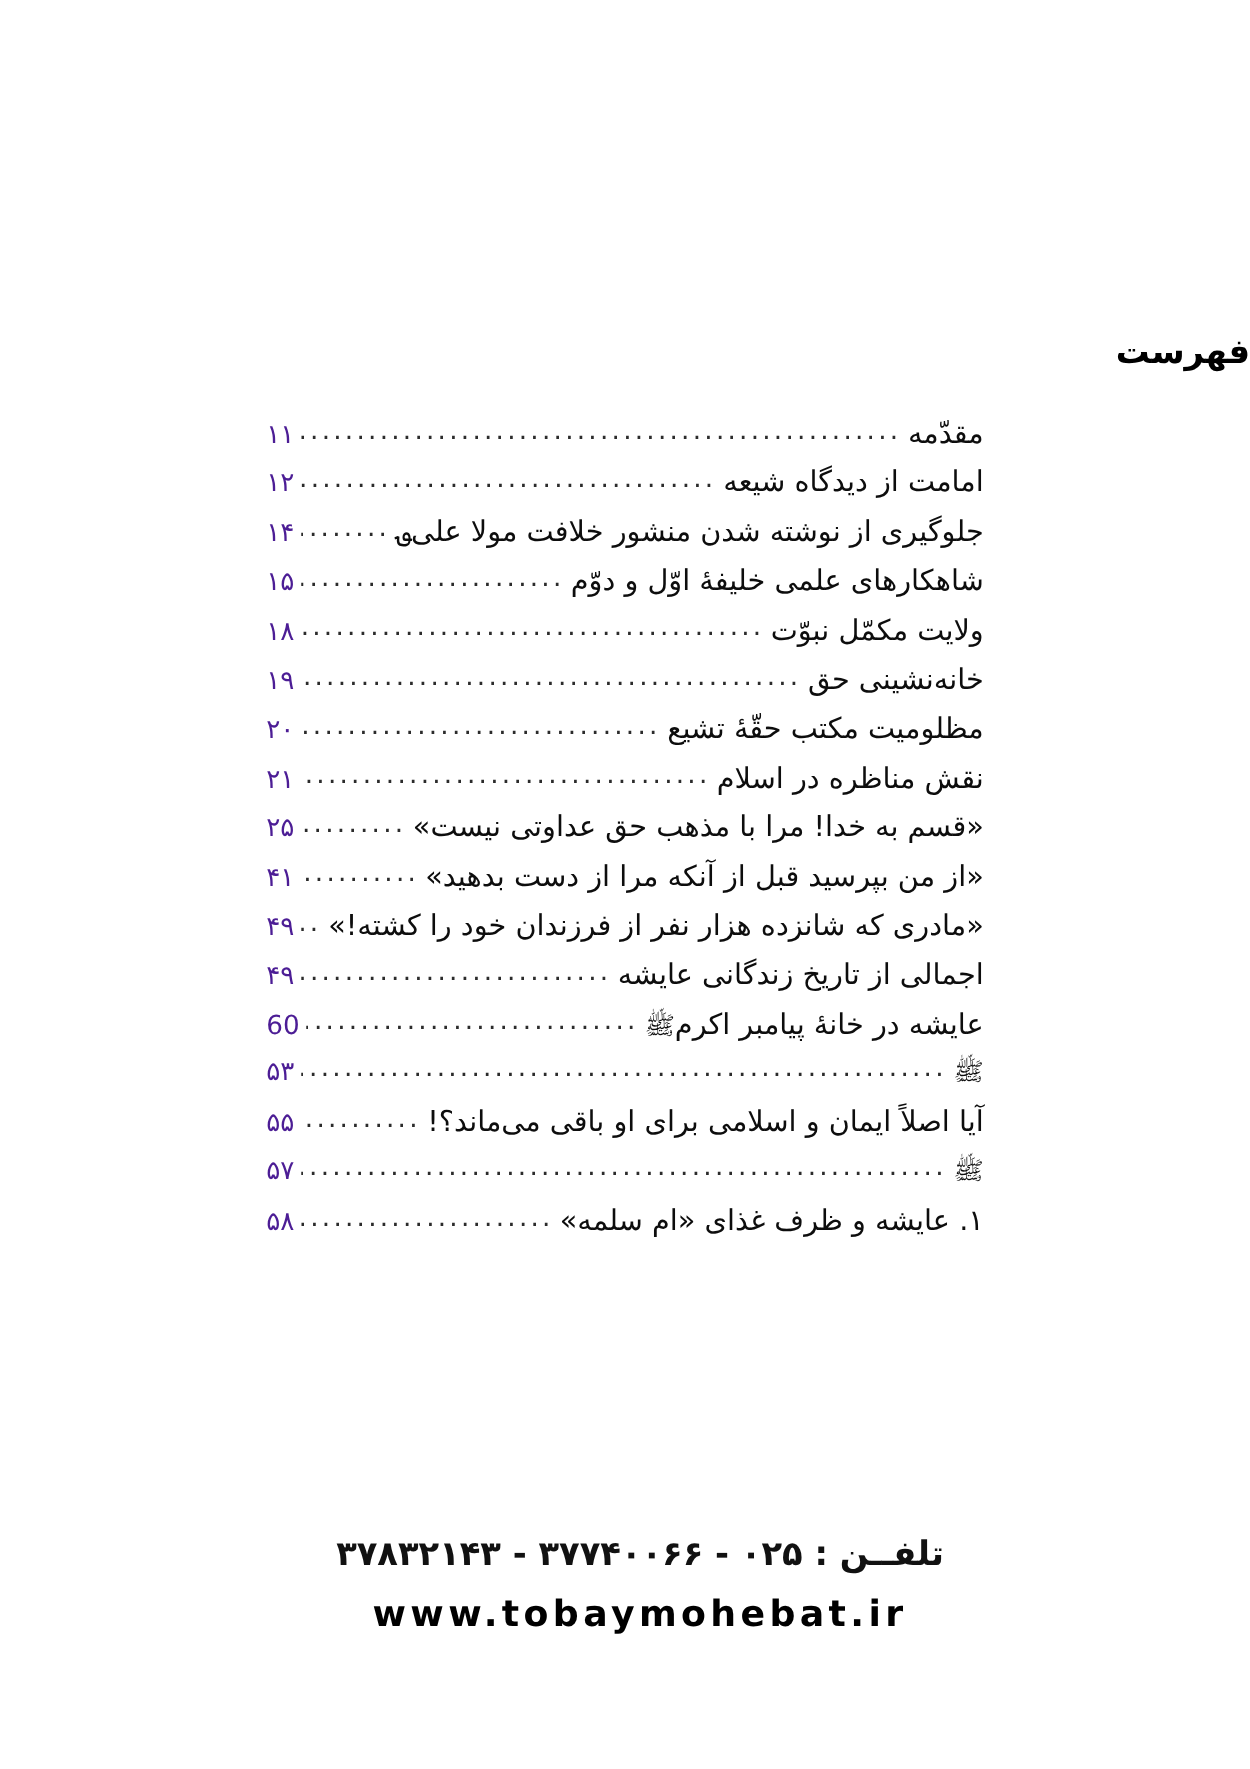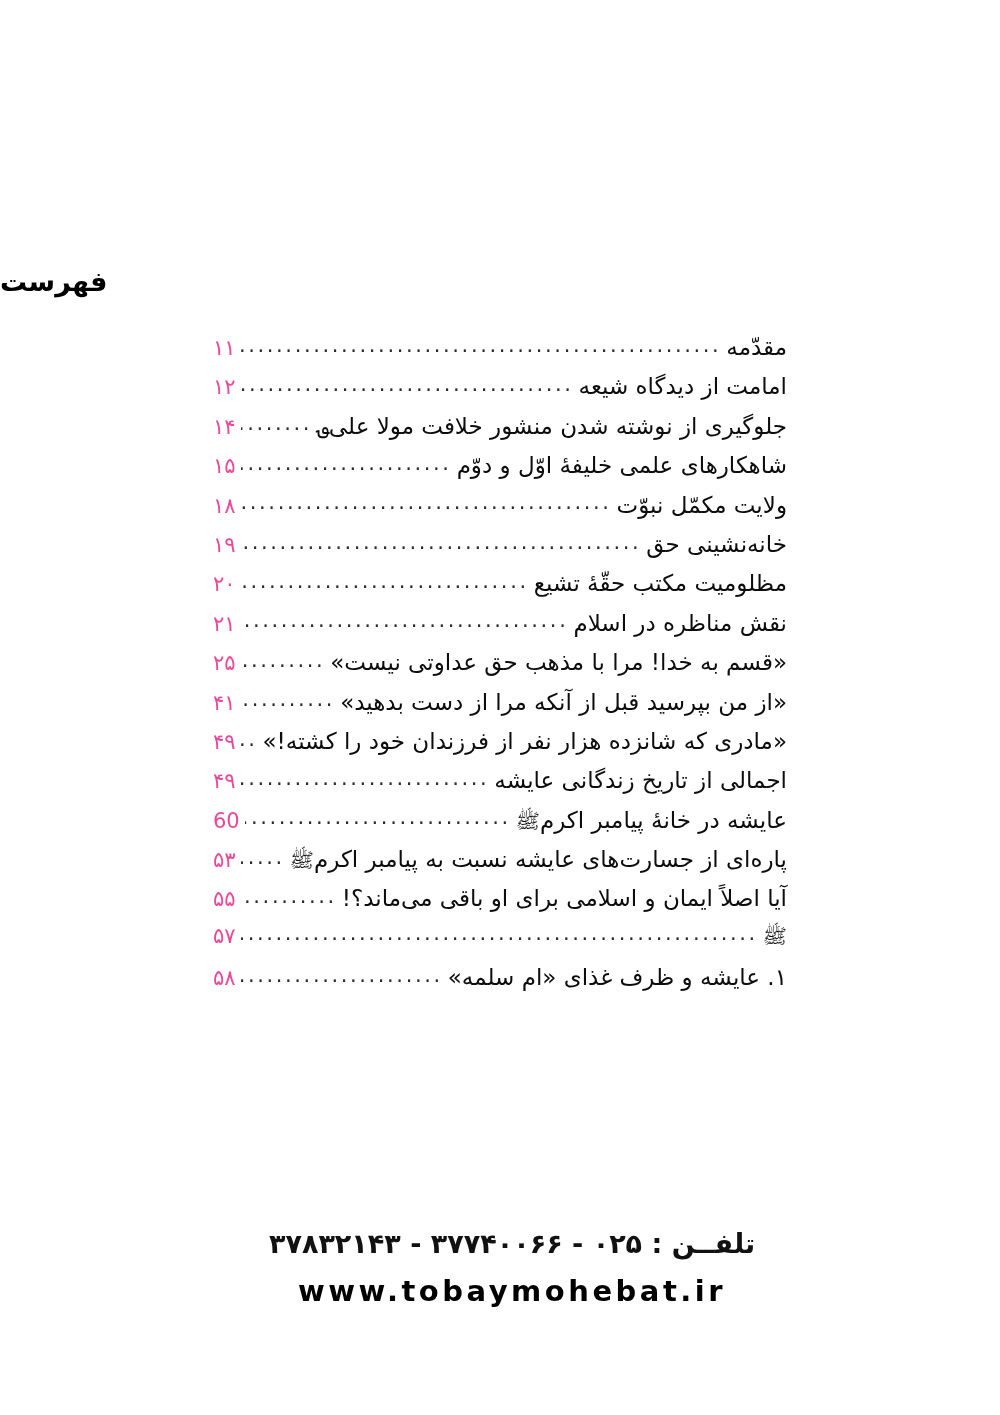--- a/index.html
+++ b/index.html
@@ -18,21 +18,21 @@
     font-family: "DejaVu Sans", "Liberation Sans", sans-serif;
     color: #0d0d0d;
   }
 
   
   .toc-title {
     position: absolute;
     top: 266px;
     left: 0;
     width: 1000px;
-    text-align: left;
+    text-align: right;
     font-size: 27px;
     font-weight: bold;
     letter-spacing: 0px;
     color: #000000;
     direction: rtl;
   }
 
   
   .toc-list {
     position: absolute;
@@ -78,21 +78,21 @@
     bottom: -0.08em;
     font-size: 21px;
     letter-spacing: 2.6px;
     color: #2b2b2b;
     white-space: nowrap;
   }
 
   .toc-page {
     flex: 0 0 auto;
     font-size: 21px;
-    color: #ec4899;
+    color: #4c1d95;
     direction: rtl;
     unicode-bidi: isolate;
     text-align: left;
   }
 
   .honorific {
     font-size: 20px;
     vertical-align: 0.12em;
     letter-spacing: 0;
   }
@@ -194,21 +194,20 @@
         <span class="toc-leader"></span>
         <span class="toc-page">۴۹</span>
       </div>
       <div class="toc-entry">
         <span class="toc-label">عایشه در خانۀ پیامبر اکرم</span>
         <span class="honorific">ﷺ</span>
         <span class="toc-leader"></span>
         <span class="toc-page">60</span>
       </div>
       <div class="toc-entry">
-        <span class="toc-label">پاره‌ای از جسارت‌های عایشه نسبت به پیامبر اکرم</span>
         <span class="honorific">ﷺ</span>
         <span class="toc-leader"></span>
         <span class="toc-page">۵۳</span>
       </div>
       <div class="toc-entry">
         <span class="toc-label">آیا اصلاً ایمان و اسلامی برای او باقی می‌ماند؟!</span>
         <span class="toc-leader"></span>
         <span class="toc-page">۵۵</span>
       </div>
       <div class="toc-entry">

